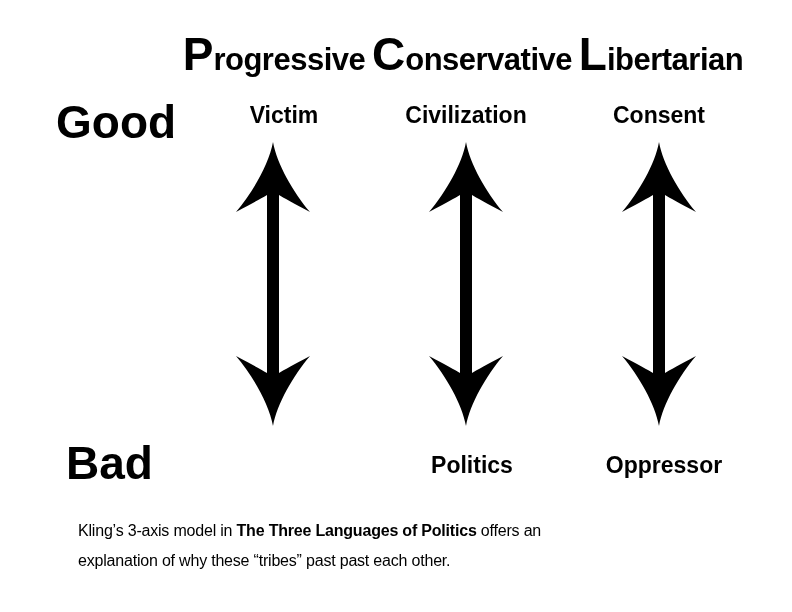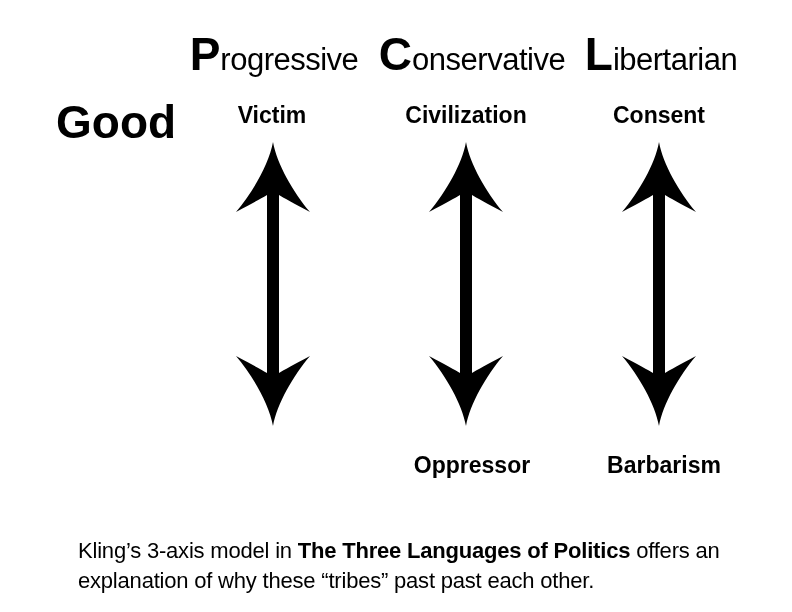--- a/index.html
+++ b/index.html
@@ -27,21 +27,21 @@
     white-space: nowrap;
     line-height: 52px;
   }
   .axis-header .initial {
     font-size: 46px;
     font-weight: 700;
     letter-spacing: 0px;
   }
   .axis-header .rest {
     font-size: 31px;
-    font-weight: 400;
+    font-weight: 700;
     letter-spacing: -0.5px;
   }
   .big-label {
     position: absolute;
     font-size: 46px;
     font-weight: 700;
     line-height: 46px;
     white-space: nowrap;
   }
   .pole-label {
@@ -53,23 +53,23 @@
     white-space: nowrap;
   }
   .arrow {
     position: absolute;
     width: 76px;
     height: 284px;
   }
   .caption {
     position: absolute;
     left: 78px;
-    top: 536px;
+    top: 516px;
     width: 660px;
-    font-size: 22px;
+    font-size: 16px;
     font-weight: 400;
     line-height: 30px;
     letter-spacing: -0.2px;
   }
   .caption b {
     font-weight: 700;
   }
 </style>
 </head>
 <body>
@@ -80,36 +80,37 @@
     <span class="initial">P</span><span class="rest">rogressive</span>
   </div>
   <div class="axis-header" style="left:661px">
     <span class="initial">L</span><span class="rest">ibertarian</span>
   </div>
   <div class="axis-header" style="left:472px">
     <span class="initial">C</span><span class="rest">onservative</span>
   </div>
 
   <div class="big-label" style="left:56px; top:99px">Good</div>
+  <div class="big-label" style="left:66px; top:440px">Bad</div>
 
-  <div class="pole-label" style="left:272px; top:102px">Victim</div>
+  <div class="pole-label" style="left:284px; top:102px">Victim</div>
   <div class="pole-label" style="left:659px; top:102px">Consent</div>
   <div class="pole-label" style="left:466px; top:102px">Civilization</div>
 
   <svg class="arrow" style="left:235px; top:142px" viewBox="0 0 76 284" aria-hidden="true">
     <path fill="#000000" d="M38,0 C42,22 58,50 75,70 C58,61 49,56 44,53 L44,231 C49,228 58,223 75,214 C58,234 42,262 38,284 C34,262 18,234 1,214 C18,223 27,228 32,231 L32,53 C27,56 18,61 1,70 C18,50 34,22 38,0 Z"></path>
   </svg>
   <svg class="arrow" style="left:428px; top:142px" viewBox="0 0 76 284" aria-hidden="true">
     <path fill="#000000" d="M38,0 C42,22 58,50 75,70 C58,61 49,56 44,53 L44,231 C49,228 58,223 75,214 C58,234 42,262 38,284 C34,262 18,234 1,214 C18,223 27,228 32,231 L32,53 C27,56 18,61 1,70 C18,50 34,22 38,0 Z"></path>
   </svg>
   <svg class="arrow" style="left:621px; top:142px" viewBox="0 0 76 284" aria-hidden="true">
     <path fill="#000000" d="M38,0 C42,22 58,50 75,70 C58,61 49,56 44,53 L44,231 C49,228 58,223 75,214 C58,234 42,262 38,284 C34,262 18,234 1,214 C18,223 27,228 32,231 L32,53 C27,56 18,61 1,70 C18,50 34,22 38,0 Z"></path>
   </svg>
 
-  <div class="pole-label" style="left:472px; top:452px">Oppressor</div>
-  <div class="pole-label" style="left:664px; top:452px">Barbarism</div>
+  <div class="pole-label" style="left:472px; top:452px">Politics</div>
+  <div class="pole-label" style="left:664px; top:452px">Oppressor</div>
 
   <div class="caption">
     <span>Kling’s 3-axis model in </span><b>The Three Languages of Politics</b><span> offers an</span><br>
     <span>explanation of why these “tribes” past past each other.</span>
   </div>
 
 </div>
 
 </body></html>

